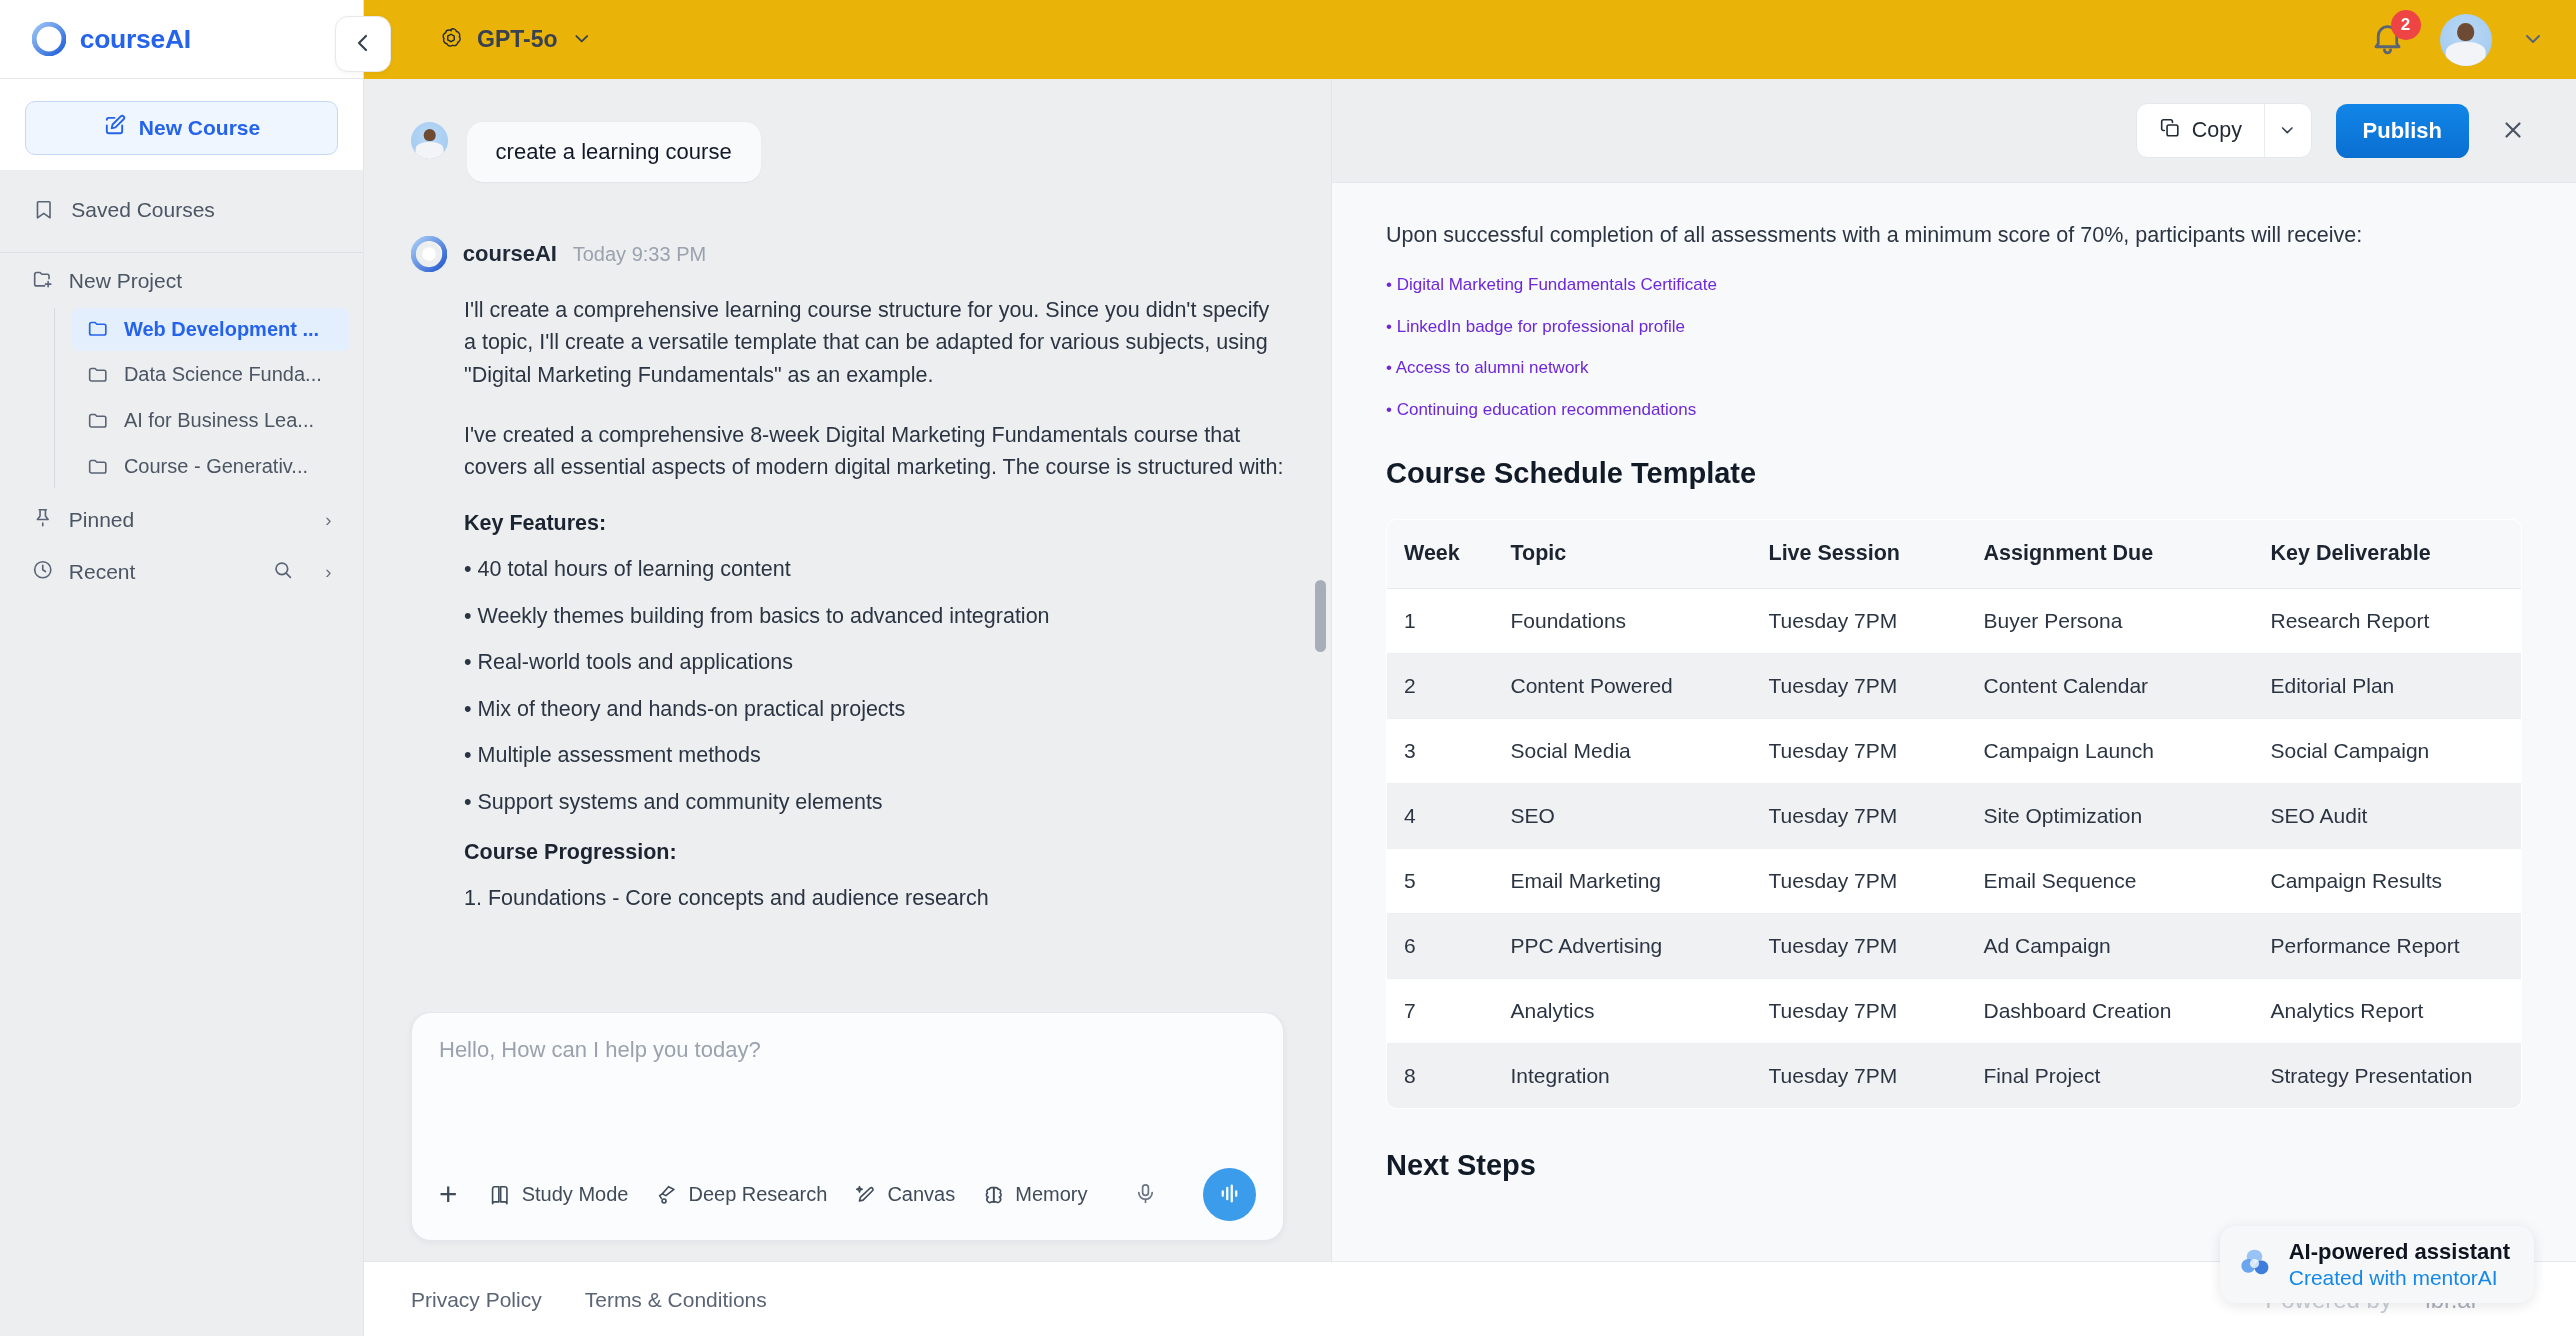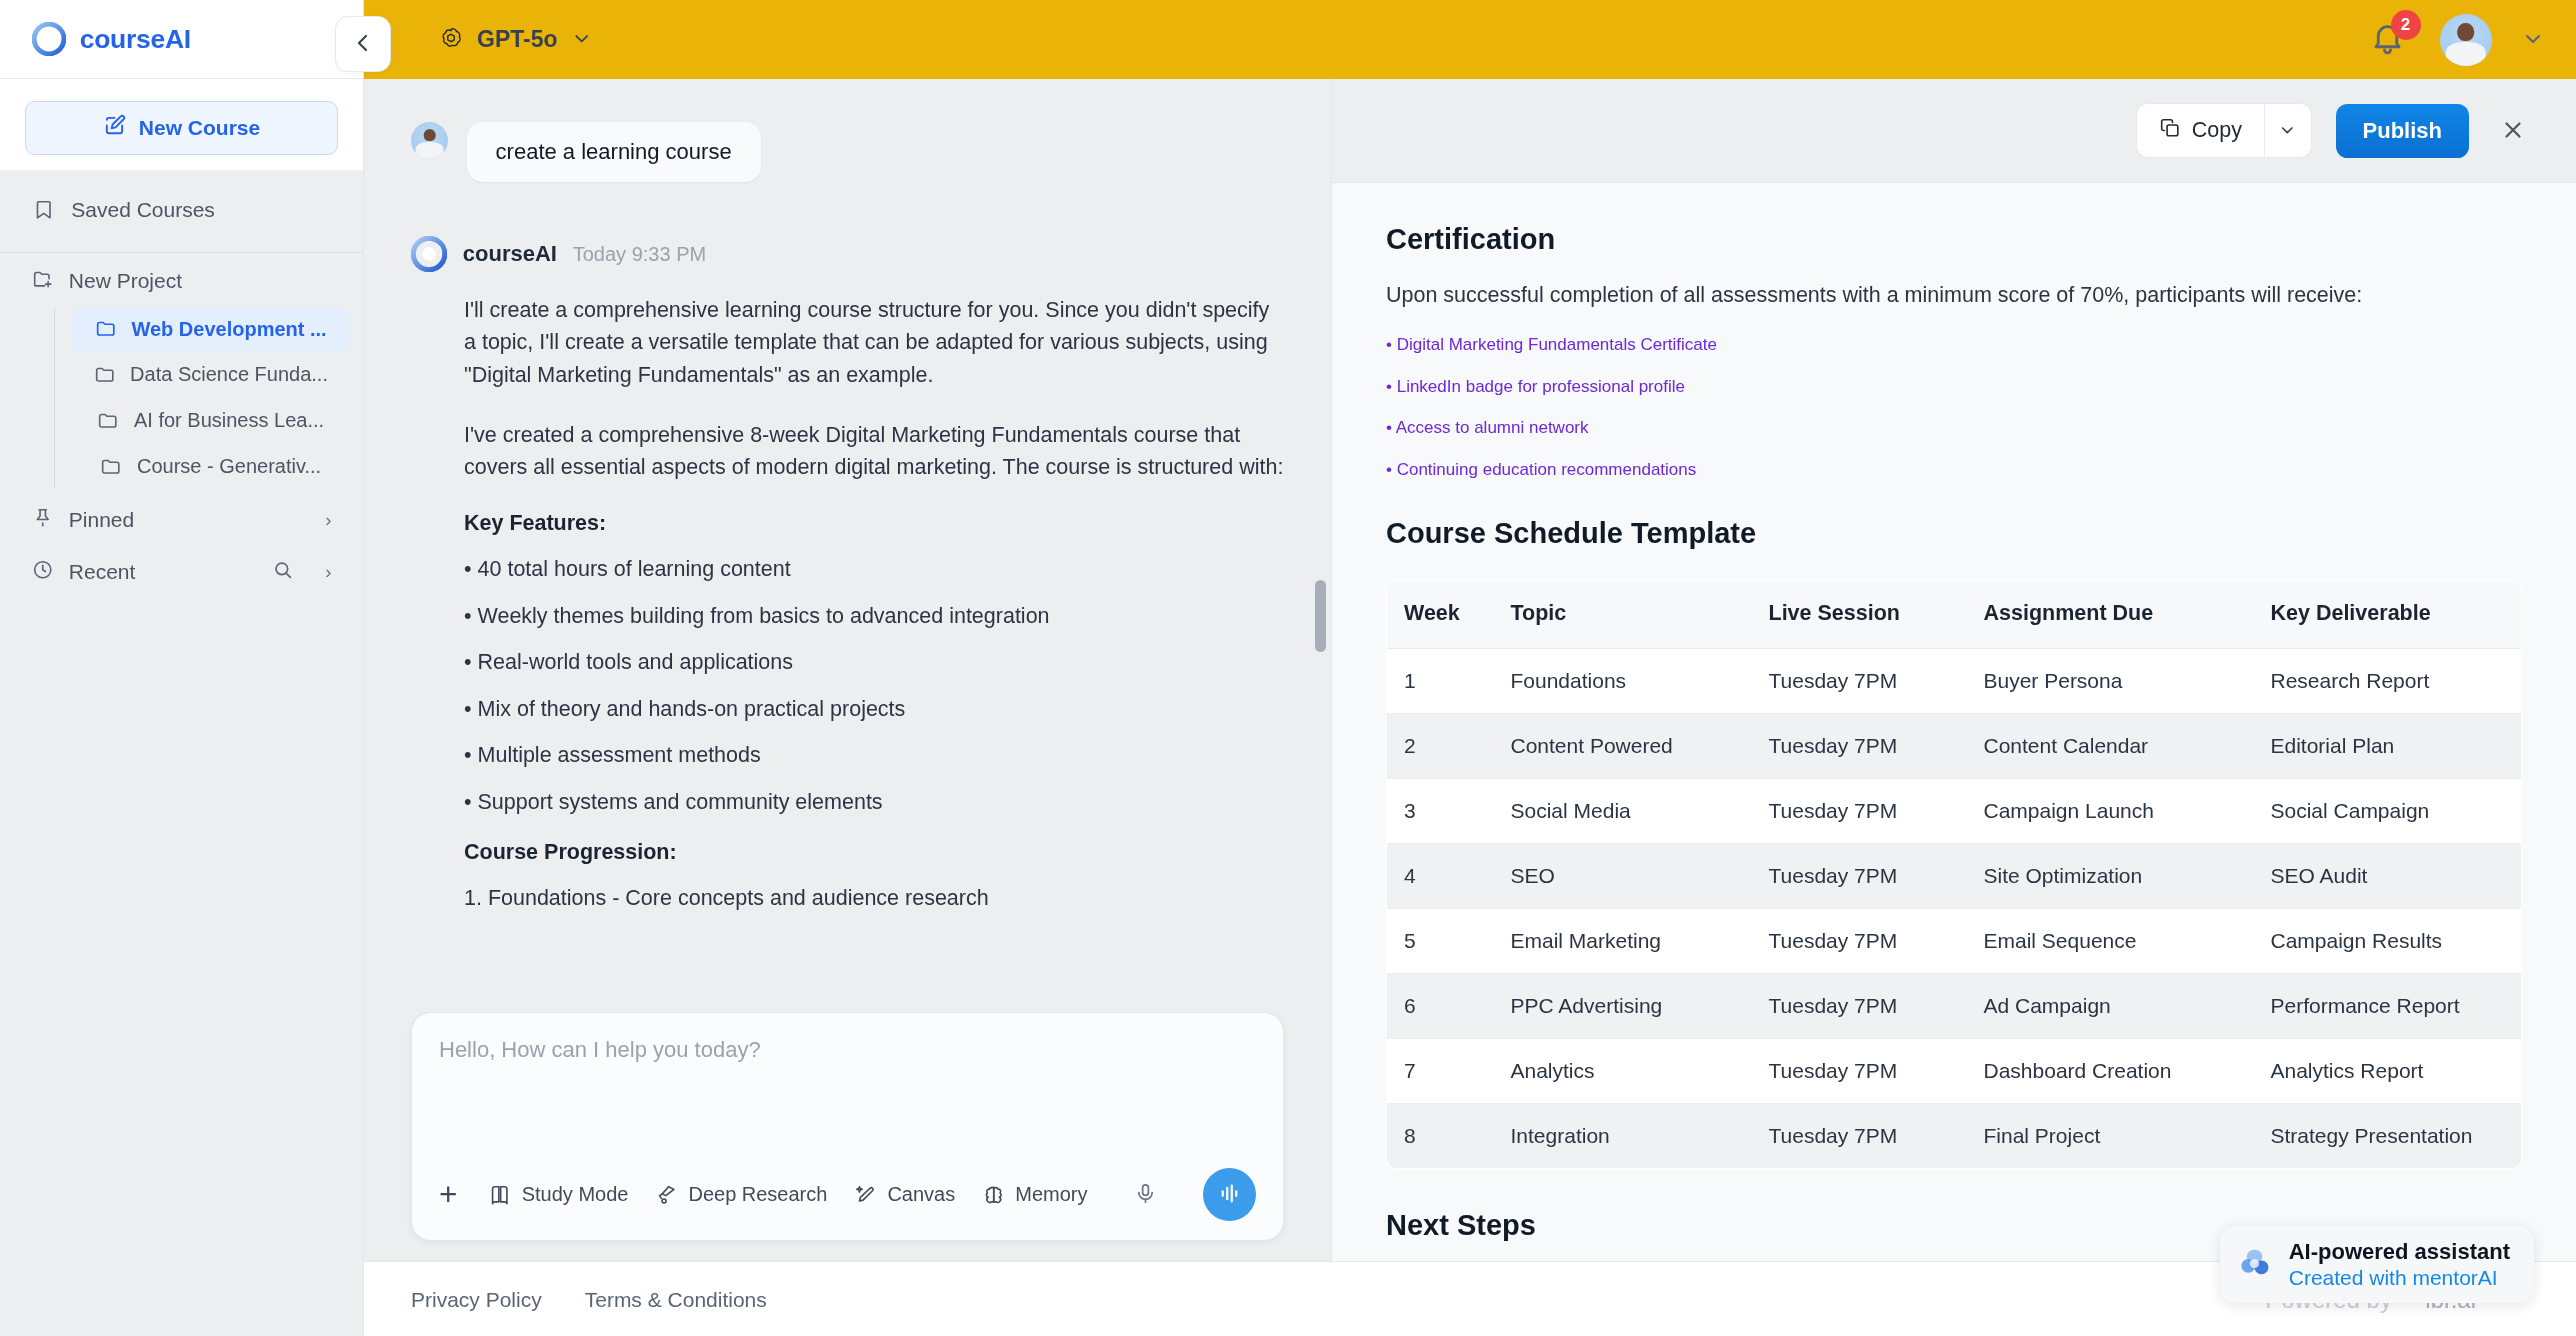--- a/index.html
+++ b/index.html
@@ -43,21 +43,21 @@
     display: flex; align-items: center; gap: 15.8px;
     padding: 15.8px 31.5px 10px 31.5px; font-size: 21px; color: #4B5563; cursor: pointer;
   }
   .section-head .spacer { flex: 1; }
   .section-head .chev { color:#6B7280; font-size: 18.6px; }
   .proj-list { padding-left: 54px; border-left: none; margin-left: 0; }
   .proj-list-inner { border-left: 0.7px solid #D6DAE0; padding-left: 0; }
   .proj-item {
     display: flex; align-items: center; gap: 14.3px;
     margin: 2.9px 13px 2.9px 15.8px; padding: 10px 15.8px; border-radius: 8.6px;
-    font-size: 20px; color: #4B5563; cursor: pointer; white-space: nowrap; justify-content: center;
+    font-size: 20px; color: #4B5563; cursor: pointer; white-space: nowrap;
   }
   .proj-item.active { background: #E4EFFE; color: #2563EB; font-weight: 700; }
   .proj-item .ico { width: 23px; height: 23px; flex:none; display:flex;align-items:center;justify-content:center;}
 
   .sidebar-spacer { flex: 1; }
 
   
   .main { flex: 1; display: flex; flex-direction: column; min-width: 0; }
   .topbar {
     height: 79px; background: #eab308; display: flex; align-items: center;
@@ -520,21 +520,20 @@
           <div class="close-x">
             <span>
               <svg viewBox="0 0 24 24" width="26" height="26" fill="none" stroke="#4A5463" stroke-width="2" stroke-linecap="round">
                   <path d="M6 6l12 12M18 6L6 18"></path>
                 </svg>
             </span>
           </div>
         </div>
 
         <div class="doc-body">
-          <h2>Certification</h2>
           <p class="lead">Upon successful completion of all assessments with a minimum score of 70%, participants will receive:</p>
           <ul>
             <li>Digital Marketing Fundamentals Certificate</li>
             <li>LinkedIn badge for professional profile</li>
             <li>Access to alumni network</li>
             <li>Continuing education recommendations</li>
           </ul>
 
           <h2 class="sec2">Course Schedule Template</h2>
 

